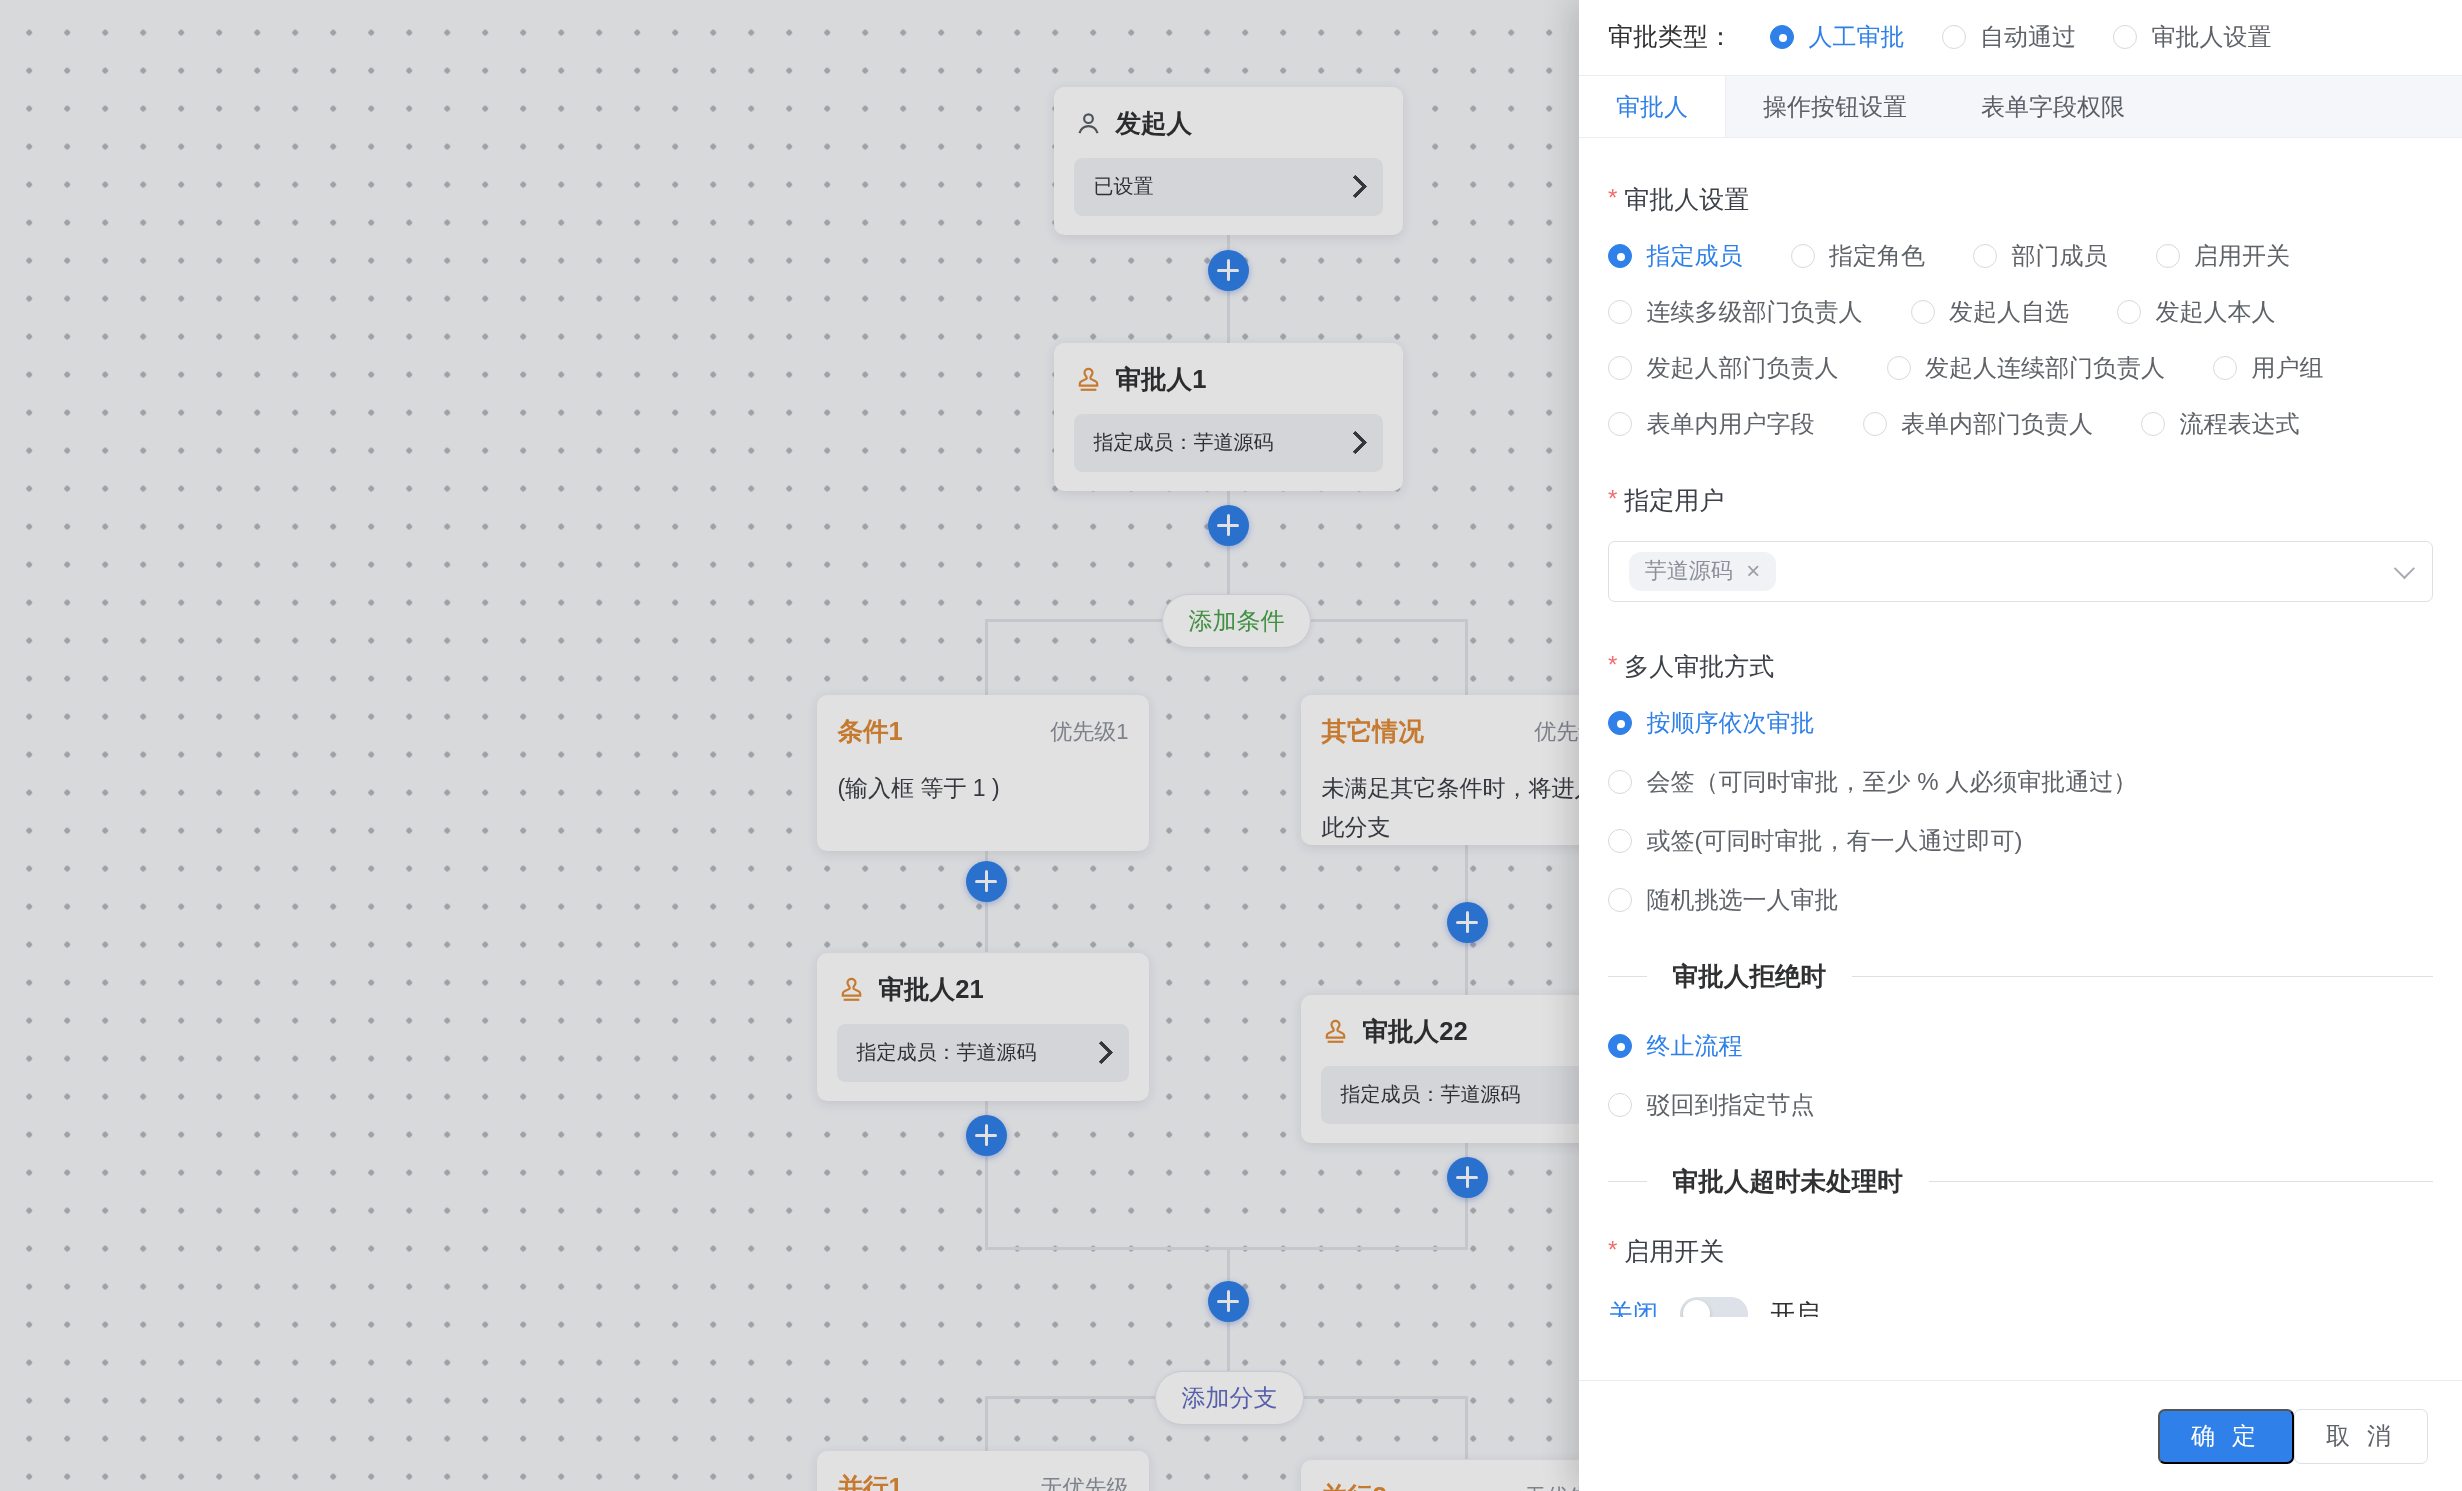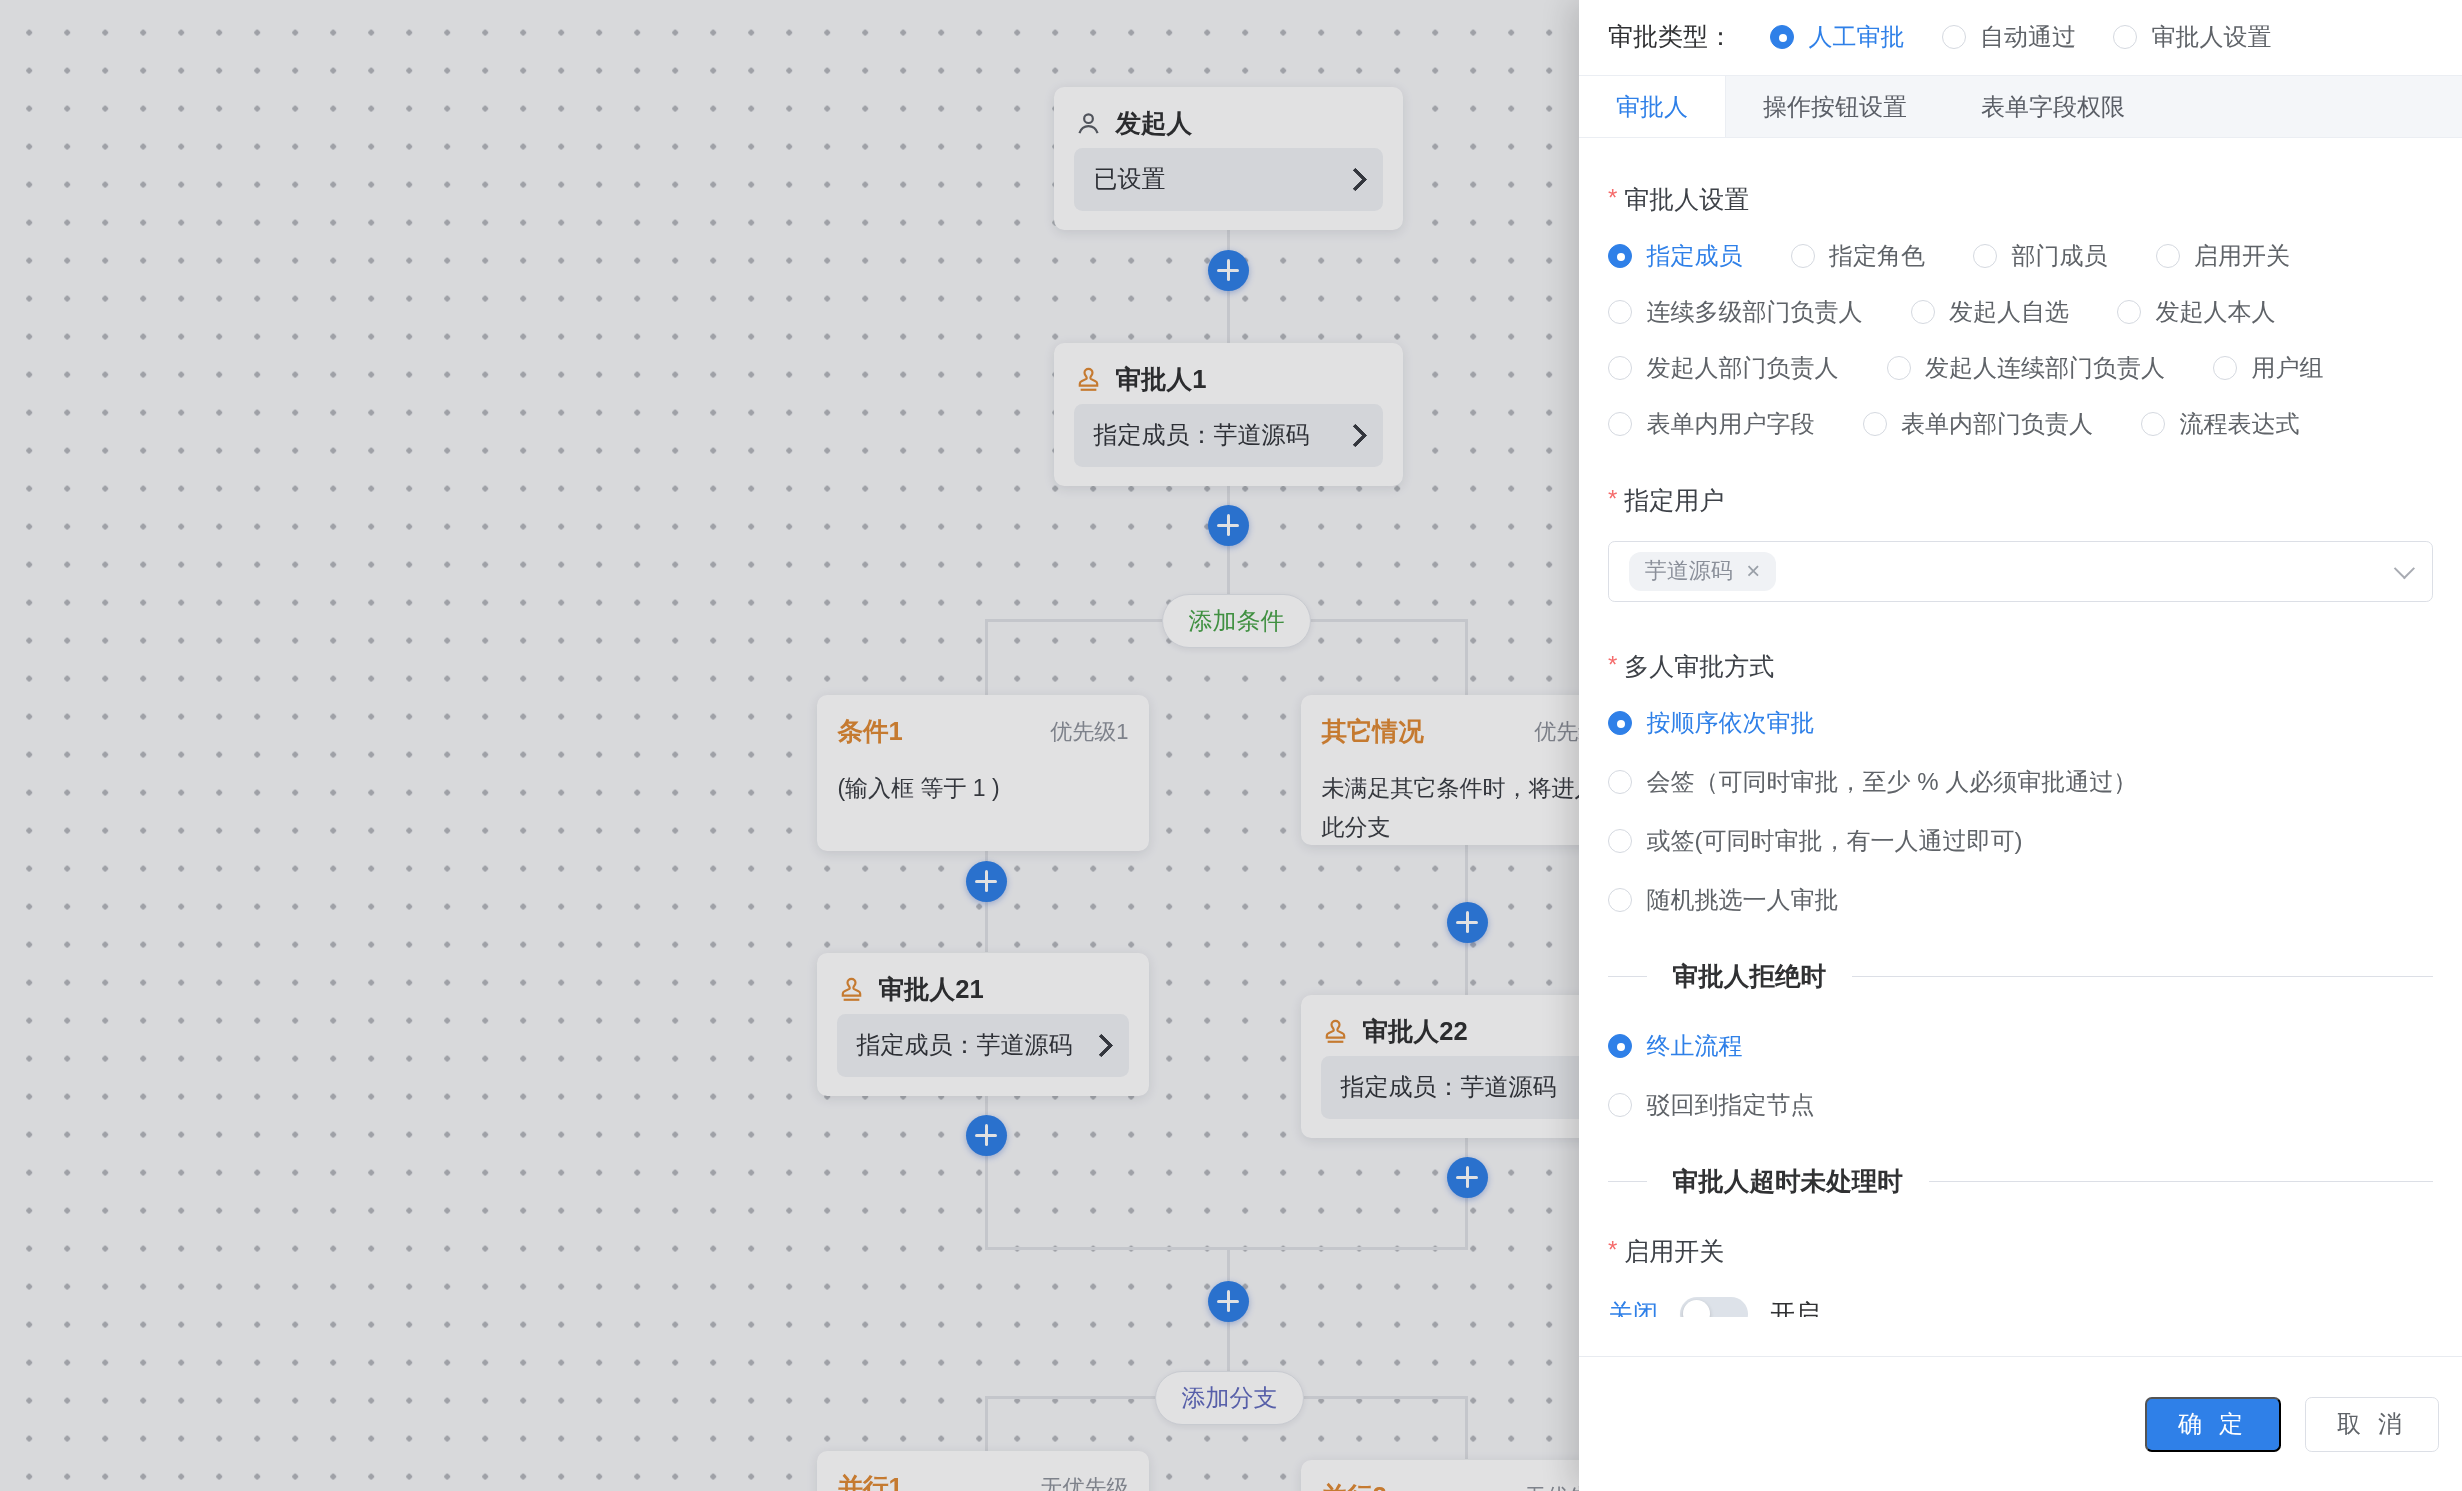--- a/index.html
+++ b/index.html
@@ -11,22 +11,22 @@
     background-image:radial-gradient(circle,#b4b7bc 2.6px,transparent 3px);
     background-size:38px 38px;background-position:10.2px 13.6px;}
   .vline,.hline{position:absolute;background:#dfe1e5;}
   .vline{width:2.6px;}
   .hline{height:2.6px;}
   .node{position:absolute;background:#ffffff;border-radius:10.2px;box-shadow:0 2.6px 12px rgba(20,30,50,.10);
     padding:19px 20.4px;box-sizing:border-box;}
   .node-title-row{display:flex;align-items:center;gap:12px;font-size:25.6px;font-weight:bold;color:#303133;}
   .node-title-row .spacer{flex:1;}
   .prio{font-size:22px;font-weight:normal;color:#8f939c;white-space:nowrap;}
-  .node-inner{margin-top:7px;background:#f0f2f5;border-radius:8.5px;padding:15.3px 19px;display:flex;
-    align-items:center;justify-content:space-between;font-size:24px;color:#33363c;}
+  .node-inner{margin-top:17px;background:#f0f2f5;border-radius:8.5px;padding:15.3px 19px;display:flex;
+    align-items:center;justify-content:space-between;font-size:20px;color:#33363c;}
   .node-body{margin-top:20.4px;font-size:23px;color:#3c3f45;line-height:39px;}
   .cond-title{color:#e08a35;}
   .chev{width:12.8px;height:12.8px;border-top:4.3px solid #3a3d44;border-right:4.3px solid #3a3d44;
     transform:rotate(45deg);border-radius:1.7px;flex:none;margin-left:13.6px;}
   .nicon{width:29px;height:29px;flex:none;}
   .plus{position:absolute;width:41px;height:41px;border-radius:50%;background:#2f80e8;
     box-shadow:0 1.7px 6.8px rgba(30,80,200,.35);}
   .plus::before,.plus::after{content:'';position:absolute;background:#fff;border-radius:1.7px;}
   .plus::before{width:22px;height:3.4px;left:9.4px;top:19px;}
   .plus::after{width:3.4px;height:22px;left:19px;top:9.4px;}
@@ -66,22 +66,22 @@
   .divider{display:flex;align-items:center;margin:43px 0 36px;}
   .divider .dl{width:39px;height:1.7px;background:#dcdfe6;flex:none;}
   .divider .dr{flex:1;height:1.7px;background:#dcdfe6;}
   .divider .dt{margin:0 25.6px;font-size:25.6px;font-weight:600;color:#303133;white-space:nowrap;}
   .switch-row{display:flex;align-items:center;gap:22px;font-size:25px;margin-top:29px;}
   .sw-off{color:#2f80e8;}
   .sw-on{color:#303133;}
   .switch{width:68px;height:34px;border-radius:17px;background:#dde2e9;position:relative;flex:none;}
   .switch::after{content:'';position:absolute;left:3.4px;top:3.4px;width:27px;height:27px;border-radius:50%;
     background:#fff;box-shadow:0 1.7px 4.3px rgba(0,0,0,.18);}
-  .drawer-footer{position:absolute;left:0;right:0;bottom:0;height:135px;border-top:1.7px solid #e8ebf0;
-    background:#fff;display:flex;align-items:center;justify-content:flex-end;gap:24px;padding:0 24px;box-sizing:border-box;}
+  .drawer-footer{position:absolute;left:0;right:0;bottom:0;height:111px;border-top:1.7px solid #e8ebf0;
+    background:#fff;display:flex;align-items:center;justify-content:flex-end;padding:0 35px;box-sizing:border-box;}
   .btn{height:55px;padding:0 31px;border-radius:6.8px;font-size:24px;display:inline-flex;align-items:center;
     box-sizing:border-box;letter-spacing:5.1px;}
   .btn-primary{background:#2f80e8;color:#fff;}
   .btn-default{background:#fff;border:1.7px solid #dcdfe6;color:#5f6368;}
 </style>
 </head>
 <body>
 
 <div class="screen">
 

